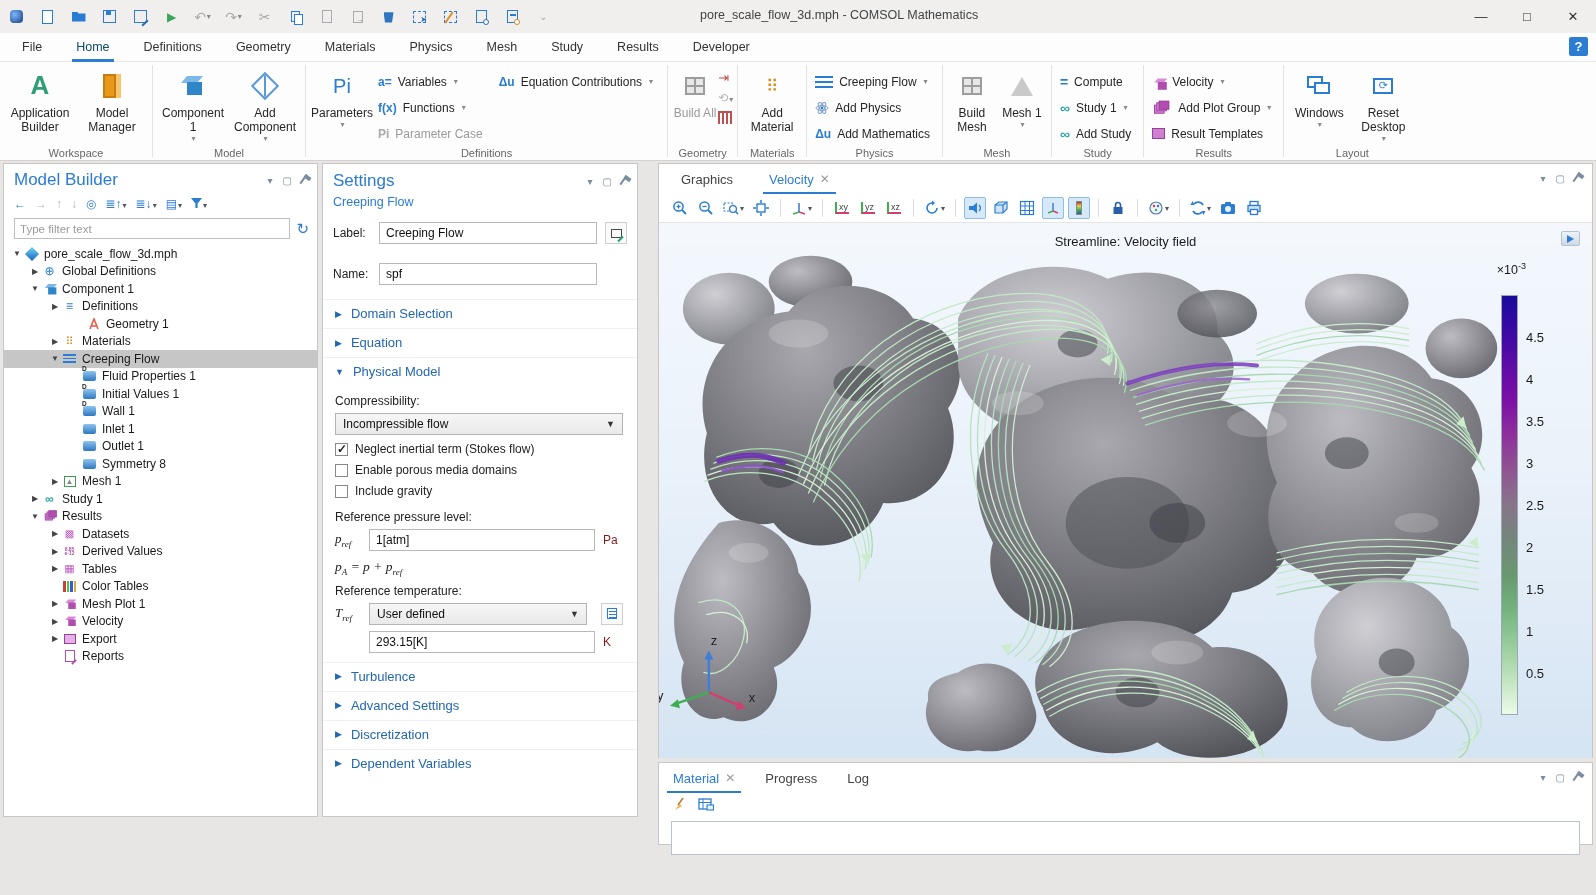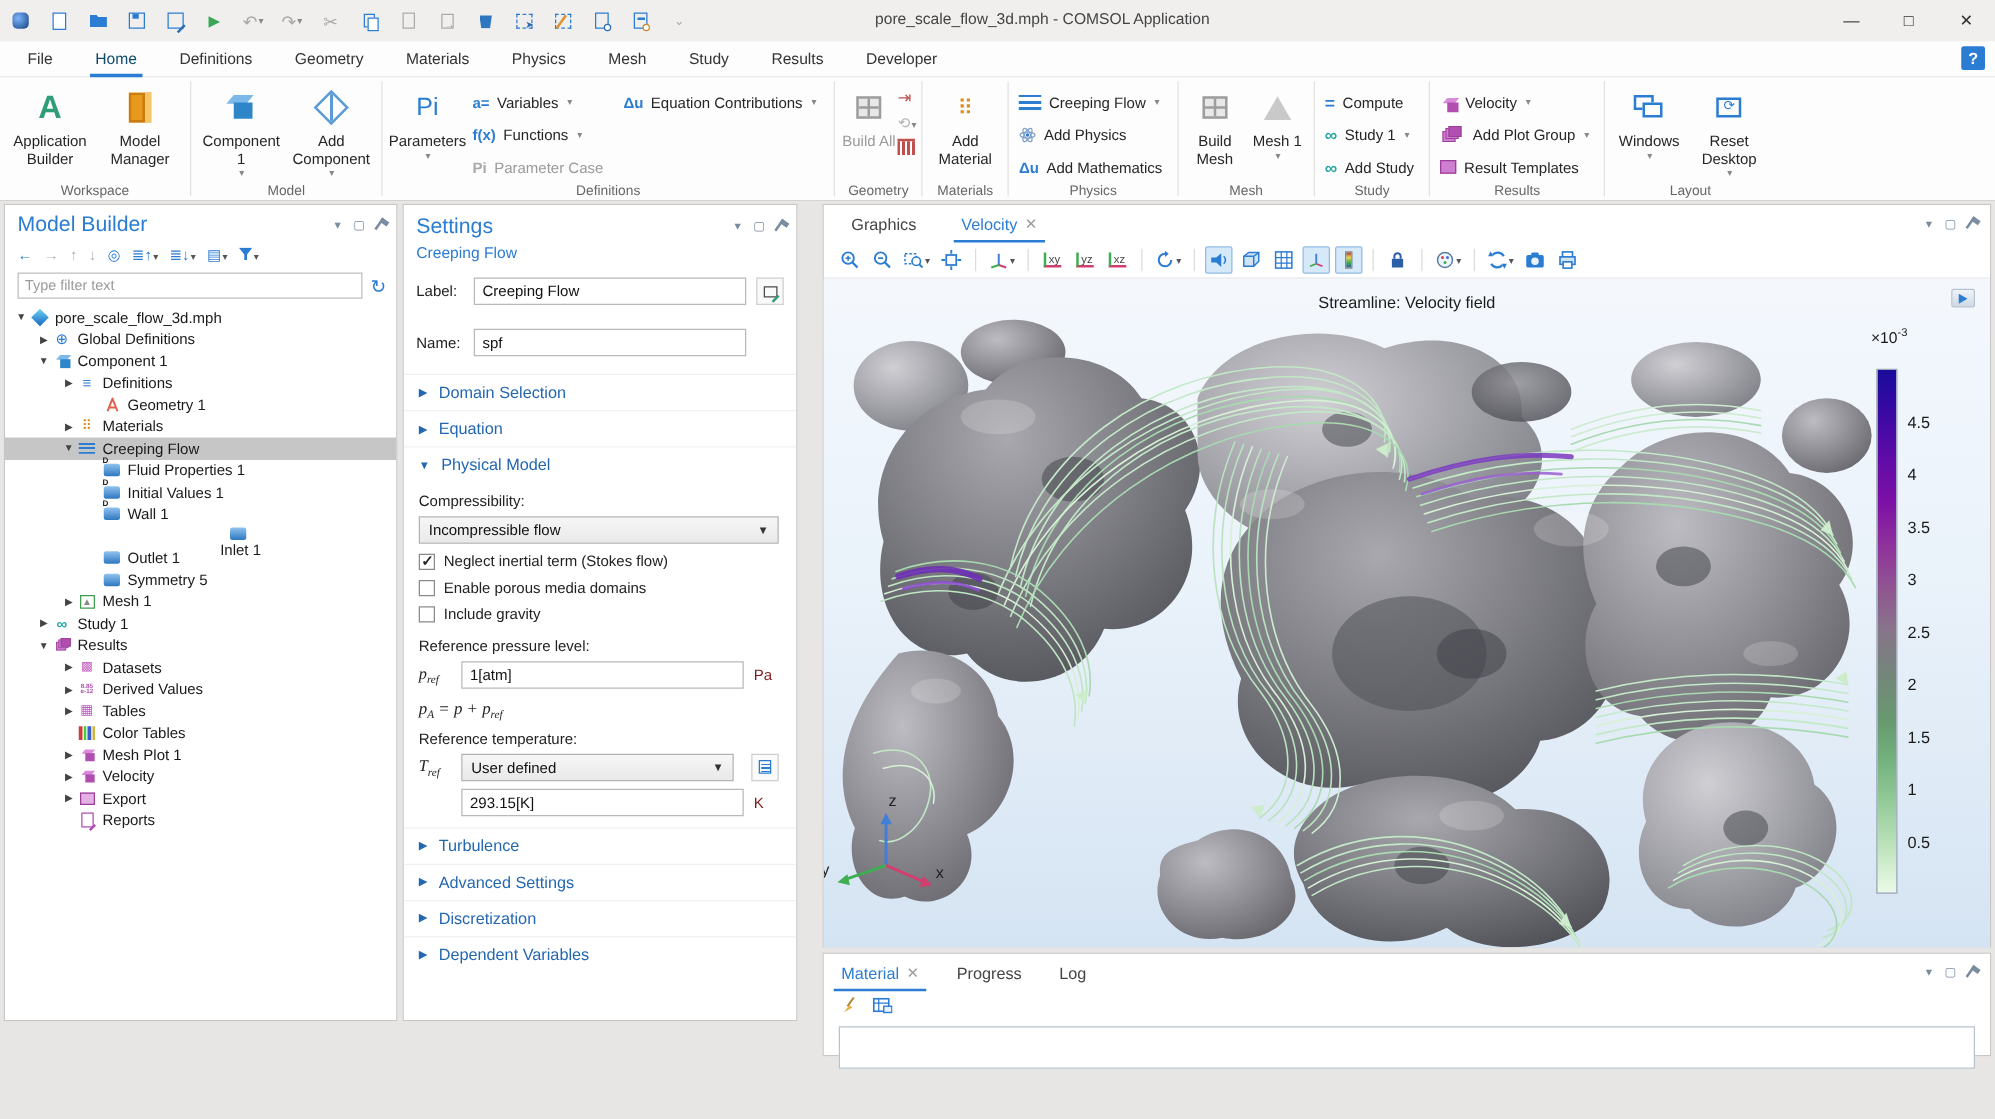--- a/index.html
+++ b/index.html
@@ -202,21 +202,21 @@
             <i style="position:absolute;right:-3px;bottom:-3px;width:6px;height:6px;border:1.5px solid #2b6cb3;border-radius:50%;background:#fff;"></i>
           </span>
         </span>
       <span class="qic">
           <span style="width:11px;height:13px;border:1.5px solid #2b7cd3;display:inline-block;position:relative;background:linear-gradient(#2b7cd3 0 2px,transparent 2px) 2px 3px/6px 2px no-repeat;">
             <i style="position:absolute;right:-3px;bottom:-3px;width:6px;height:6px;border:1.5px solid #d3882b;border-radius:50%;background:#fff;"></i>
           </span>
         </span>
       <span class="qic gray" style="font-size:10px;">⌄</span>
     </div>
-    <span id="win-title">pore_scale_flow_3d.mph - COMSOL Application</span>
+    <span id="win-title">pore_scale_flow_3d.mph - COMSOL Mathematics</span>
     <div id="win-controls">
       <span class="wbtn">—</span>
       <span class="wbtn">□</span>
       <span class="wbtn">✕</span>
     </div>
   </div>
 
   <div id="menubar">
     <span class="mtab">File</span>
     <span class="mtab active">Home</span>
@@ -488,21 +488,21 @@
               <span class="face"></span>
             </span>
           </span>
           <span>Component 1</span>
         </div>
       <div class="trow" style="padding-left:44px;">
           <span class="tchev">▶</span>
           <span class="tico" style="color:#2b7cd3;font-weight:bold;">≡</span>
           <span>Definitions</span>
         </div>
-      <div class="trow" style="padding-left:32px;margin-left:32px;">
+      <div class="trow" style="padding-left:68px;">
           <span class="tchev"></span>
           <span class="tico">
             <svg width="12" height="12" viewBox="0 0 12 12">
               <path d="M2,11 L6,1 L10,11" fill="none" stroke="#e0604d" stroke-width="1.6"></path>
               <line x1="3.2" y1="8" x2="8.8" y2="8" stroke="#e0604d" stroke-width="1.6"></line>
             </svg>
           </span>
           <span>Geometry 1</span>
         </div>
       <div class="trow" style="padding-left:44px;">
@@ -531,40 +531,40 @@
           </span>
           <span>Initial Values 1</span>
         </div>
       <div class="trow" style="padding-left:64px;">
           <span class="tchev"></span>
           <span class="tico">
             <span class="box-blue d"></span>
           </span>
           <span>Wall 1</span>
         </div>
-      <div class="trow" style="padding-left:64px;flex-direction:column;">
-          <span class="tchev"></span>
-          <span class="tico">
-            <span class="box-blue"></span>
-          </span>
-          <span>Inlet 1</span>
-        </div>
       <div class="trow" style="padding-left:64px;">
           <span class="tchev"></span>
           <span class="tico">
             <span class="box-blue"></span>
           </span>
-          <span>Outlet 1</span>
+          <span>Inlet 1</span>
         </div>
       <div class="trow" style="padding-left:64px;">
           <span class="tchev"></span>
           <span class="tico">
             <span class="box-blue"></span>
           </span>
-          <span>Symmetry 5</span>
+          <span>Outlet 1</span>
+        </div>
+      <div class="trow" style="padding-left:64px;">
+          <span class="tchev"></span>
+          <span class="tico">
+            <span class="box-blue"></span>
+          </span>
+          <span>Symmetry 8</span>
         </div>
       <div class="trow" style="padding-left:44px;">
           <span class="tchev">▶</span>
           <span class="tico">
             <span class="meshico">▲</span>
           </span>
           <span>Mesh 1</span>
         </div>
       <div class="trow" style="padding-left:24px;">
           <span class="tchev">▶</span>

